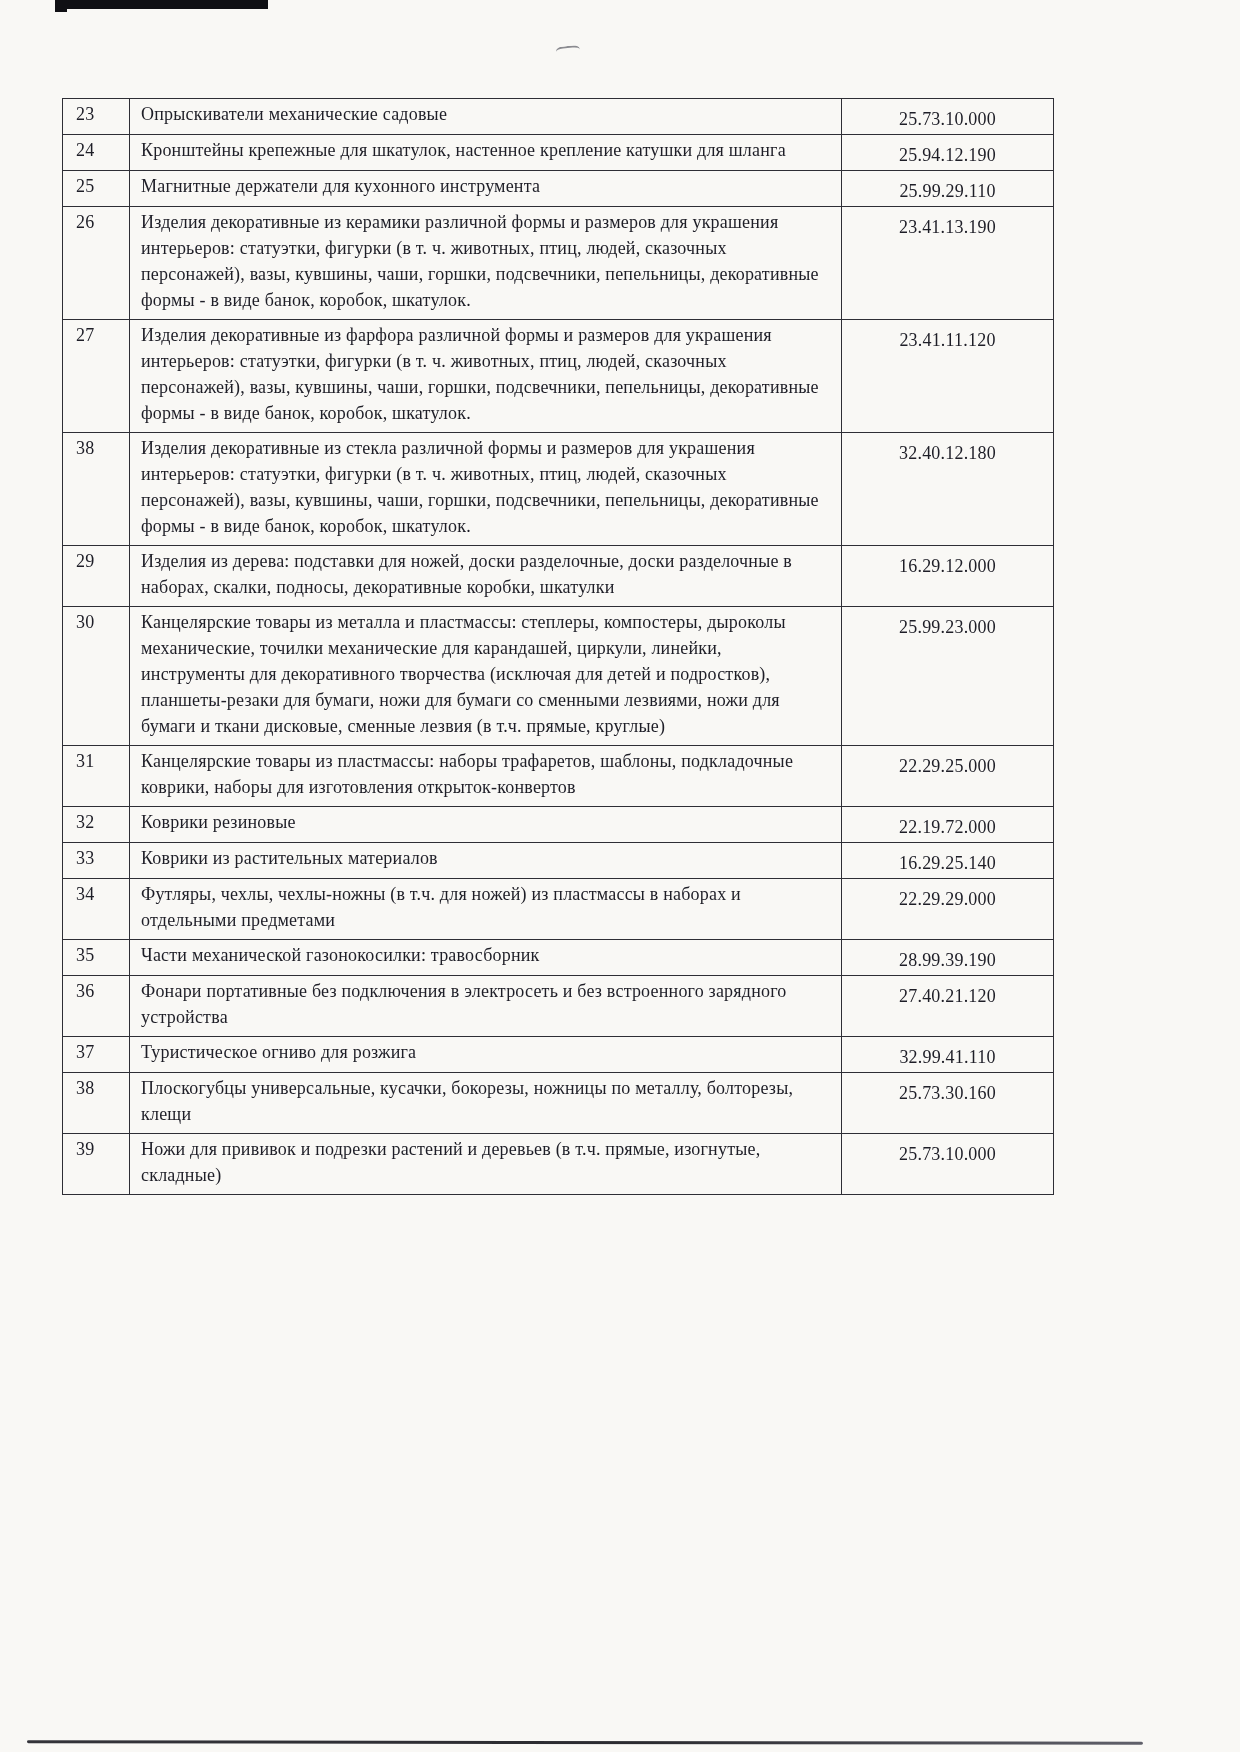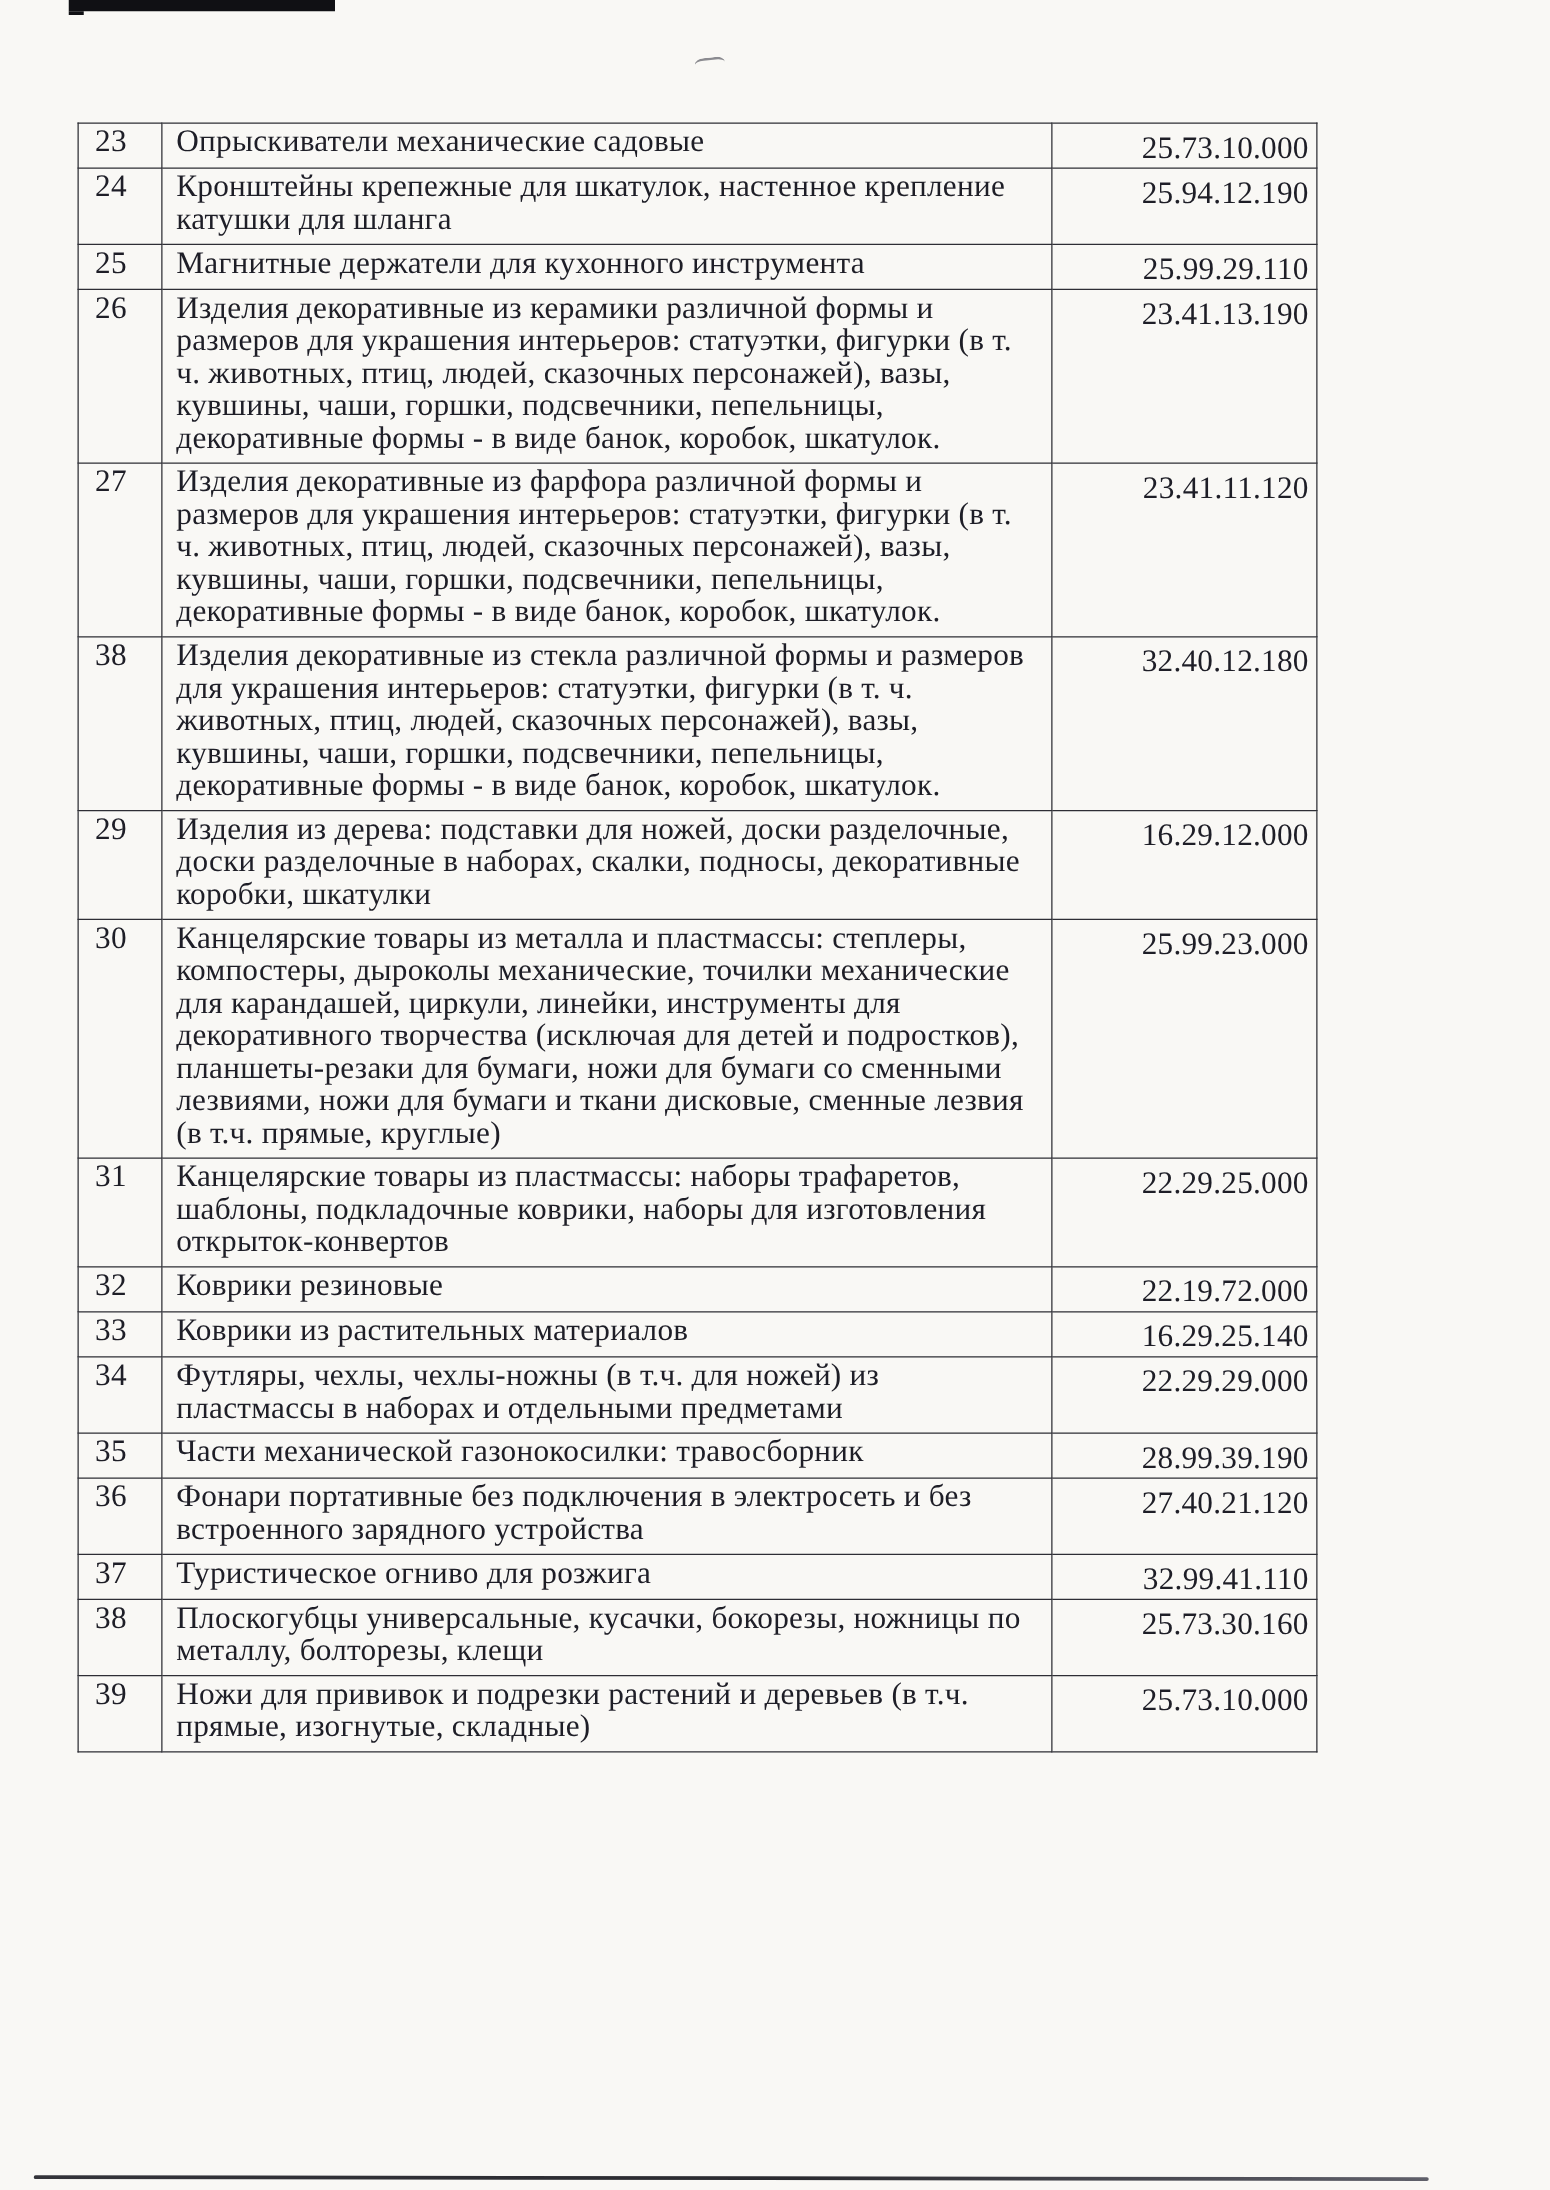--- a/index.html
+++ b/index.html
@@ -16,31 +16,31 @@
     color: var(--ink, #1e1e27);
     overflow:hidden;
   }
   .doc-table {
     position:absolute;
     left:62px;
     top:98px;
     width:991px;
     border-collapse:collapse;
     table-layout:fixed;
-    font-size:25px;
+    font-size:18px;
     letter-spacing:0.2px;
     line-height:26px;
   }
   .doc-table td {
     border:1.6px solid var(--line, #2e2e35);
     vertical-align:top;
   }
   td.num  { width:67px;  padding:2px 4px 2px 13px; }
   td.desc { width:712px; padding:2px 14px 6px 11px; }
-  td.code { width:212px; padding:7px 6px 2px; text-align:right; white-space:nowrap; }
+  td.code { width:212px; padding:7px 6px 2px; text-align:center; white-space:nowrap; }
 
   
   .artifact { position:absolute; }
   .artifact-top-bar {
     left:55px; top:0; width:213px; height:9px;
     background:#101014;
   }
   .artifact-top-bar::after {
     content:""; position:absolute; left:0; top:9px; width:12px; height:3px; background:#101014;
   }

